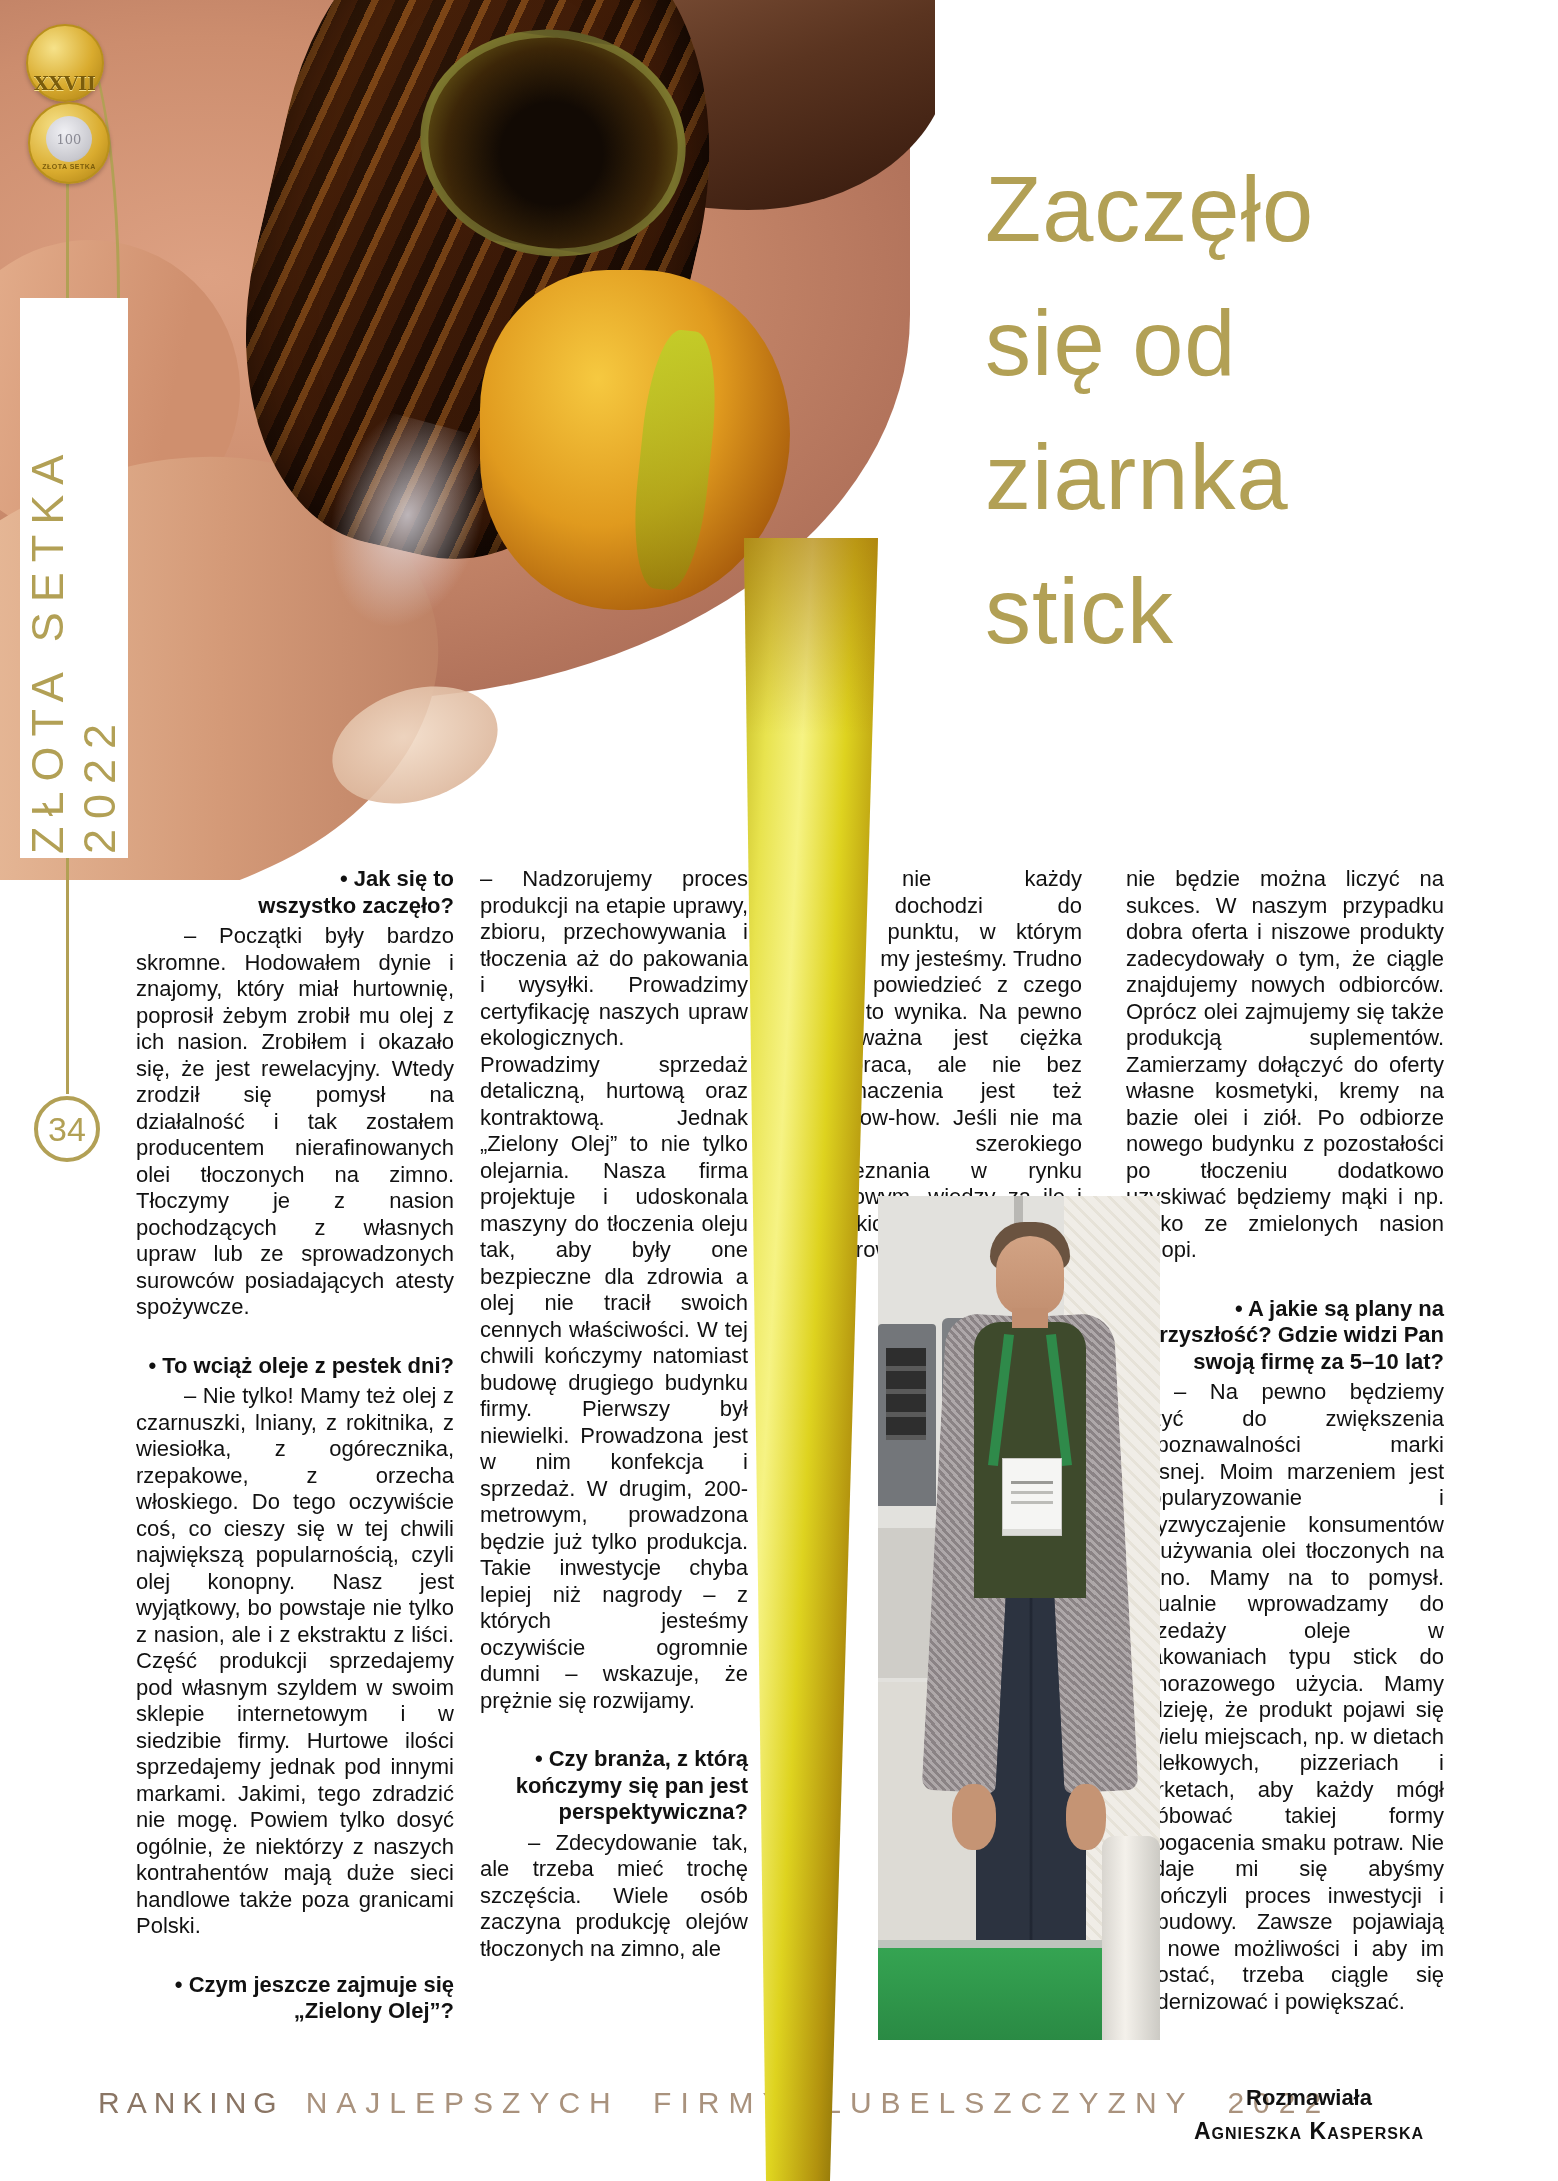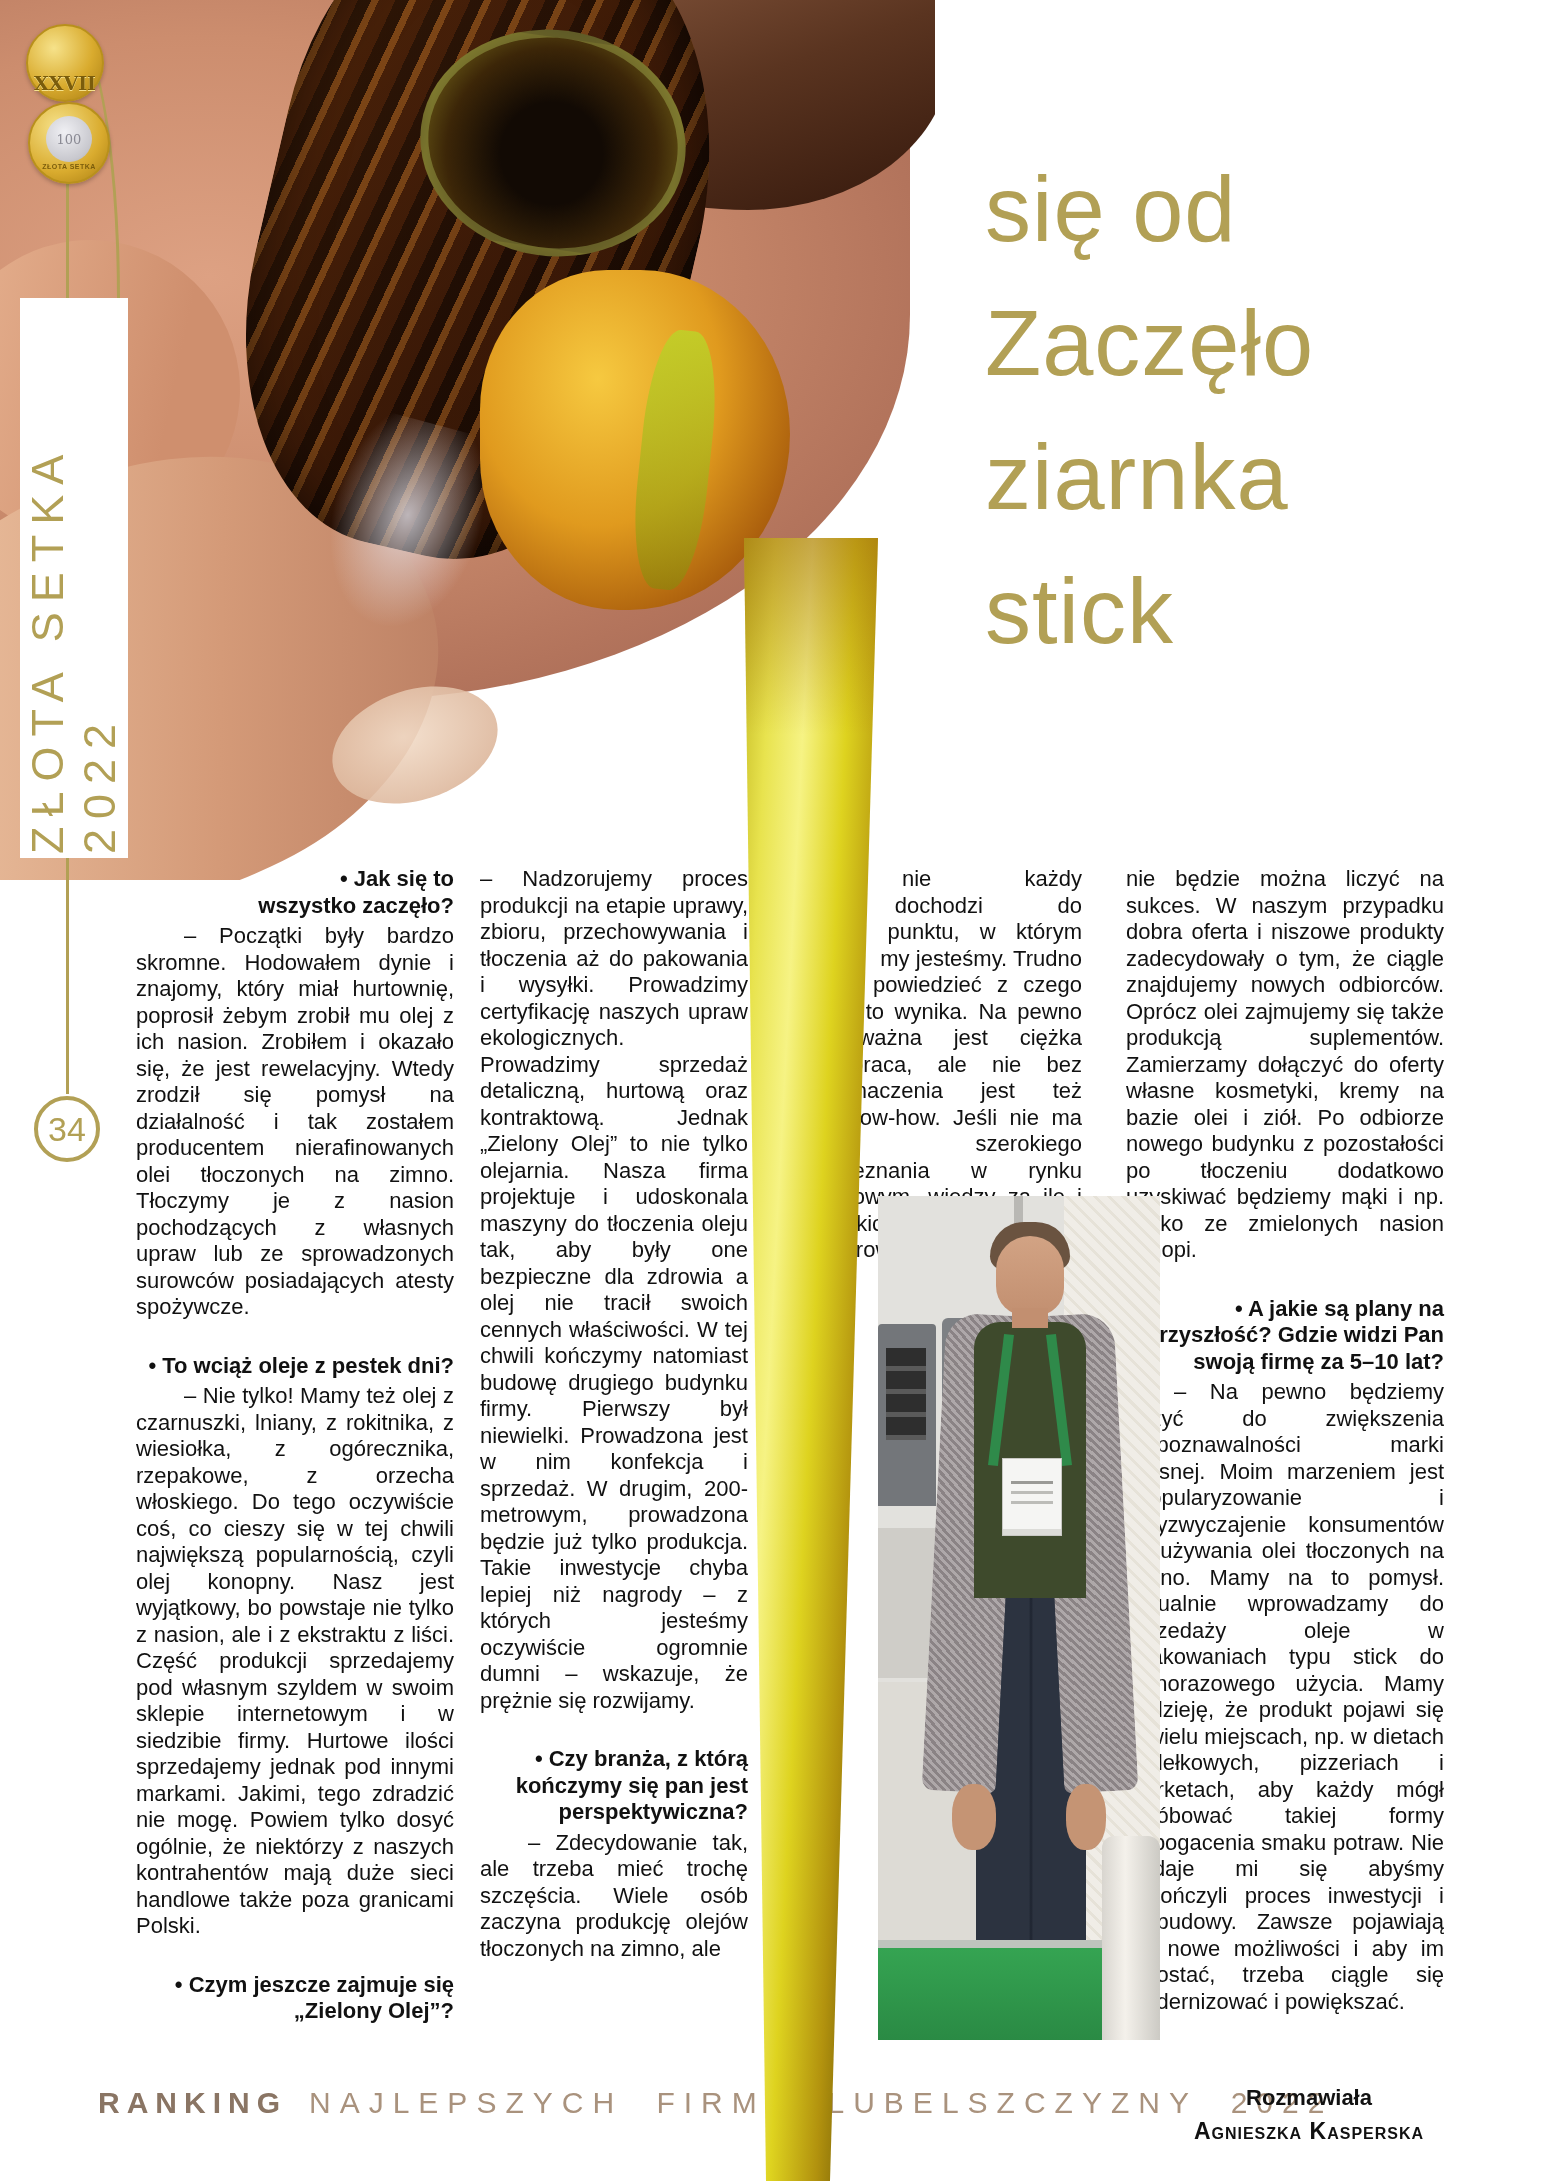--- a/index.html
+++ b/index.html
@@ -131,21 +131,21 @@
   .ph-neck{left:134px;top:112px;width:36px;height:20px;background:#c28f70;}
   .ph-hand{top:588px;width:44px;height:66px;background:#c59474;border-radius:45%;}
   .ph-hand.l{left:74px;}
   .ph-hand.r{left:188px;width:40px;}
   .ph-floor-edge{left:0;top:744px;width:100%;height:10px;background:#bfc4bd;}
   .ph-floor{left:0;top:752px;width:100%;height:92px;background:linear-gradient(#35a452,#2a8a44);}
   .ph-cylinder{left:224px;top:640px;width:58px;height:204px;border-radius:12px 12px 0 0;
     background:linear-gradient(90deg,#d8d5cf,#f4f1eb 40%,#cccac4);}
   
   .footer{position:absolute;left:98px;top:2086px;width:1300px;font-size:30px;z-index:2;white-space:nowrap;}
-  .footer .f-lead{font-weight:bold;color:#8a7564;letter-spacing:7px;margin-right:22px;}
+  .footer .f-lead{font-weight:normal;color:#8a7564;letter-spacing:7px;margin-right:22px;}
   .footer .f-rest{color:#a9927d;letter-spacing:9px;word-spacing:16px;}
 </style>
 </head>
 <body>
 
 <div id="page">
 
   <div class="hero">
     <div class="skin-base"></div>
     <div class="grip-shadow"></div>
@@ -169,22 +169,22 @@
   <div class="medal medal-2">
     <span class="medal-core">
       <span class="medal-text">100</span>
     </span>
     <span class="medal-sub">ZŁOTA SETKA</span>
   </div>
   <div class="vtext">ZŁOTA SETKA 2022</div>
   <div class="pagenum">34</div>
 
   <div class="title">
+    <div>Zaczęło</div>
     <div>się od</div>
-    <div>Zaczęło</div>
     <div>ziarnka</div>
     <div>stick</div>
   </div>
 
 
   <div class="col col1">
     <p class="q q1">• Jak się to wszystko zaczęło?</p>
     <p class="a">– Początki były bardzo skromne. Hodowałem dynie i znajomy, który miał hurtownię, poprosił żebym zrobił mu olej z ich nasion. Zrobiłem i okazało się, że jest rewelacyjny. Wtedy zrodził się pomysł na działalność i tak zostałem producentem nierafinowanych olei tłoczonych na zimno. Tłoczymy je z nasion pochodzących z własnych upraw lub ze sprowadzonych surowców posiadających atesty spożywcze.</p>
     <p class="q">• To wciąż oleje z pestek dni?</p>
     <p class="a">– Nie tylko! Mamy też olej z czarnuszki, lniany, z rokitnika, z wiesiołka, z ogórecznika, rzepakowe, z orzecha włoskiego. Do tego oczywiście coś, co cieszy się w tej chwili największą popularnością, czyli olej konopny. Nasz jest wyjątkowy, bo powstaje nie tylko z nasion, ale i z ekstraktu z liści. Część produkcji sprzedajemy pod własnym szyldem w swoim sklepie internetowym i w siedzibie firmy. Hurtowe ilości sprzedajemy jednak pod innymi markami. Jakimi, tego zdradzić nie mogę. Powiem tylko dosyć ogólnie, że niektórzy z naszych kontrahentów mają duże sieci handlowe także poza granicami Polski.</p>

